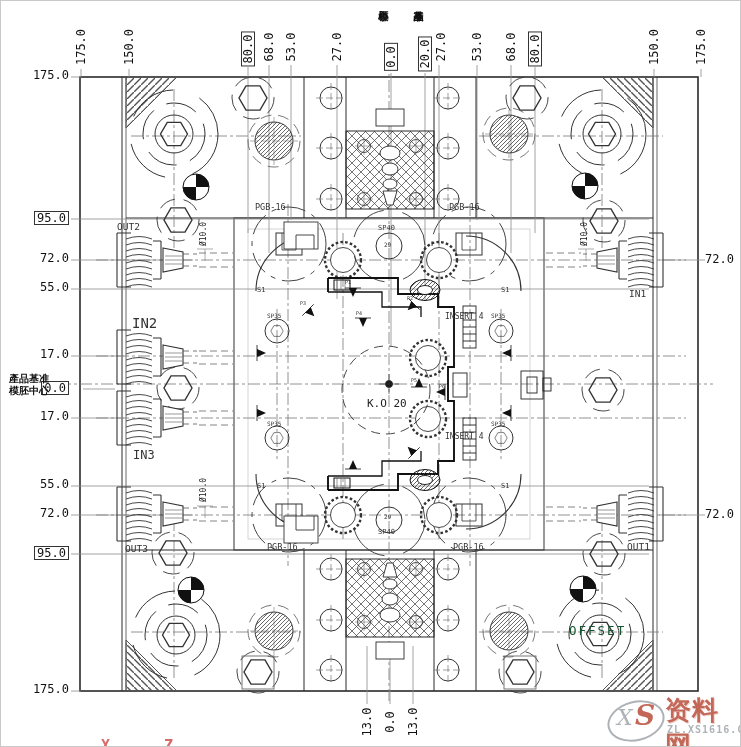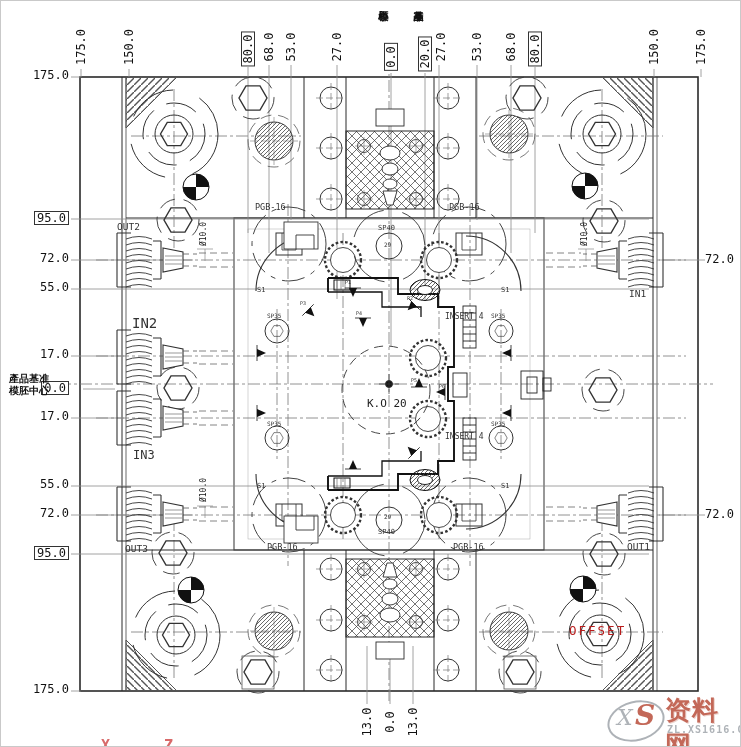--- a/index.html
+++ b/index.html
@@ -435,21 +435,21 @@
 <div class="tag" style="left:256px;top:286px;font-size:7px">S1</div>
 <div class="tag" style="left:500px;top:286px;font-size:7px">S1</div>
 <div class="tag" style="left:256px;top:482px;font-size:7px">S1</div>
 <div class="tag" style="left:500px;top:482px;font-size:7px">S1</div>
 <div class="vlab" style="left:203px;top:233px;font-size:8px">Ø10.0</div>
 <div class="vlab" style="left:203px;top:489px;font-size:8px">Ø10.0</div>
 <div class="vlab" style="left:584px;top:233px;font-size:8px">Ø10.0</div>
 <div class="tag" style="left:444px;top:312px;font-size:8px">INSERT 4</div>
 <div class="tag" style="left:444px;top:432px;font-size:8px">INSERT 4</div>
 <div class="tag" style="left:366px;top:397px;font-size:11px;color:#222">K.O 20</div>
-<div class="tag" style="left:568px;top:624px;font-size:12.5px;letter-spacing:2px;color:#b91c1c">OFFSET</div>
+<div class="tag" style="left:568px;top:624px;font-size:12.5px;letter-spacing:2px;color:#14532d">OFFSET</div>
 <div class="tag" style="left:344px;top:279px;font-size:5px">P1</div>
 <div class="tag" style="left:406px;top:295px;font-size:5px">P2</div>
 <div class="tag" style="left:299px;top:300px;font-size:5px">P3</div>
 <div class="tag" style="left:355px;top:310px;font-size:5px">P4</div>
 <div class="tag" style="left:410px;top:377px;font-size:5px">P5</div>
 <div class="tag" style="left:438px;top:383px;font-size:5px">P6</div>
 
 <div class="wm">
   <div class="wm-ellipse"></div>
   <span class="wm-x">X</span>

